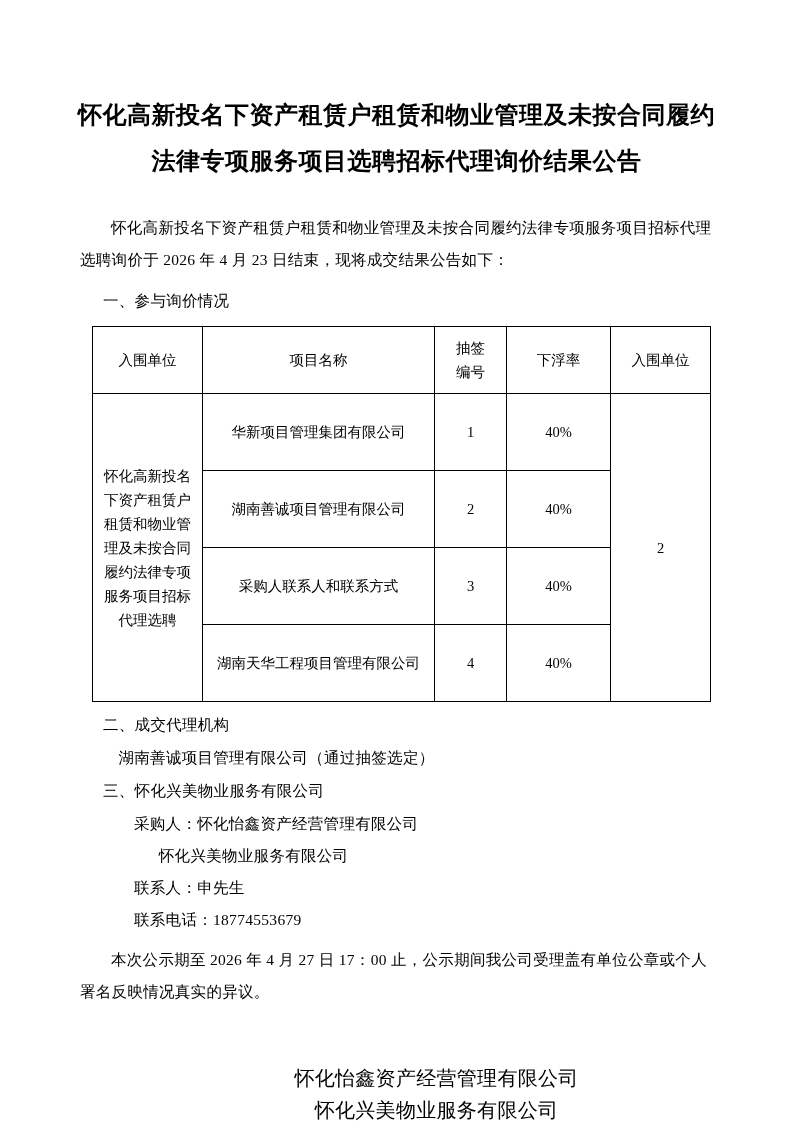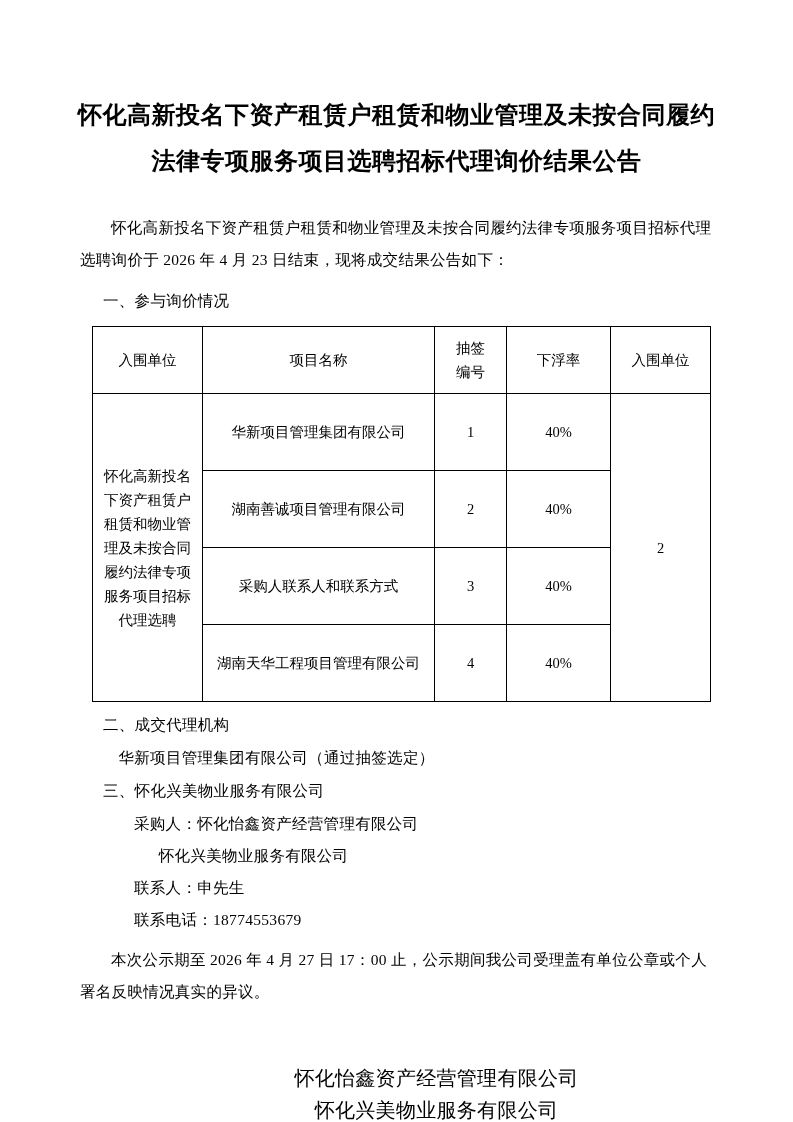--- a/index.html
+++ b/index.html
@@ -157,21 +157,21 @@
       </tr>
       <tr class="body-row">
         <td>湖南天华工程项目管理有限公司</td>
         <td>4</td>
         <td>40%</td>
       </tr>
     </tbody>
   </table>
 
   <p class="section-head">二、成交代理机构</p>
-  <p class="indent3">华新项目管理集团有限公司（通过抽签选定）</p>
+  <p class="indent3">湖南善诚项目管理有限公司（通过抽签选定）</p>
 
   <p class="section-head">三、怀化兴美物业服务有限公司</p>
   <p class="indent4">采购人：怀化怡鑫资产经营管理有限公司</p>
   <p class="indent5">怀化兴美物业服务有限公司</p>
   <p class="indent4">联系人：申先生</p>
   <p class="indent4">联系电话：18774553679</p>
 
   <p class="para">本次公示期至 2026 年 4 月 27 日 17：00 止，公示期间我公司受理盖有单位公章或个人署名反映情况真实的异议。</p>
 
   <div class="sign-block">

